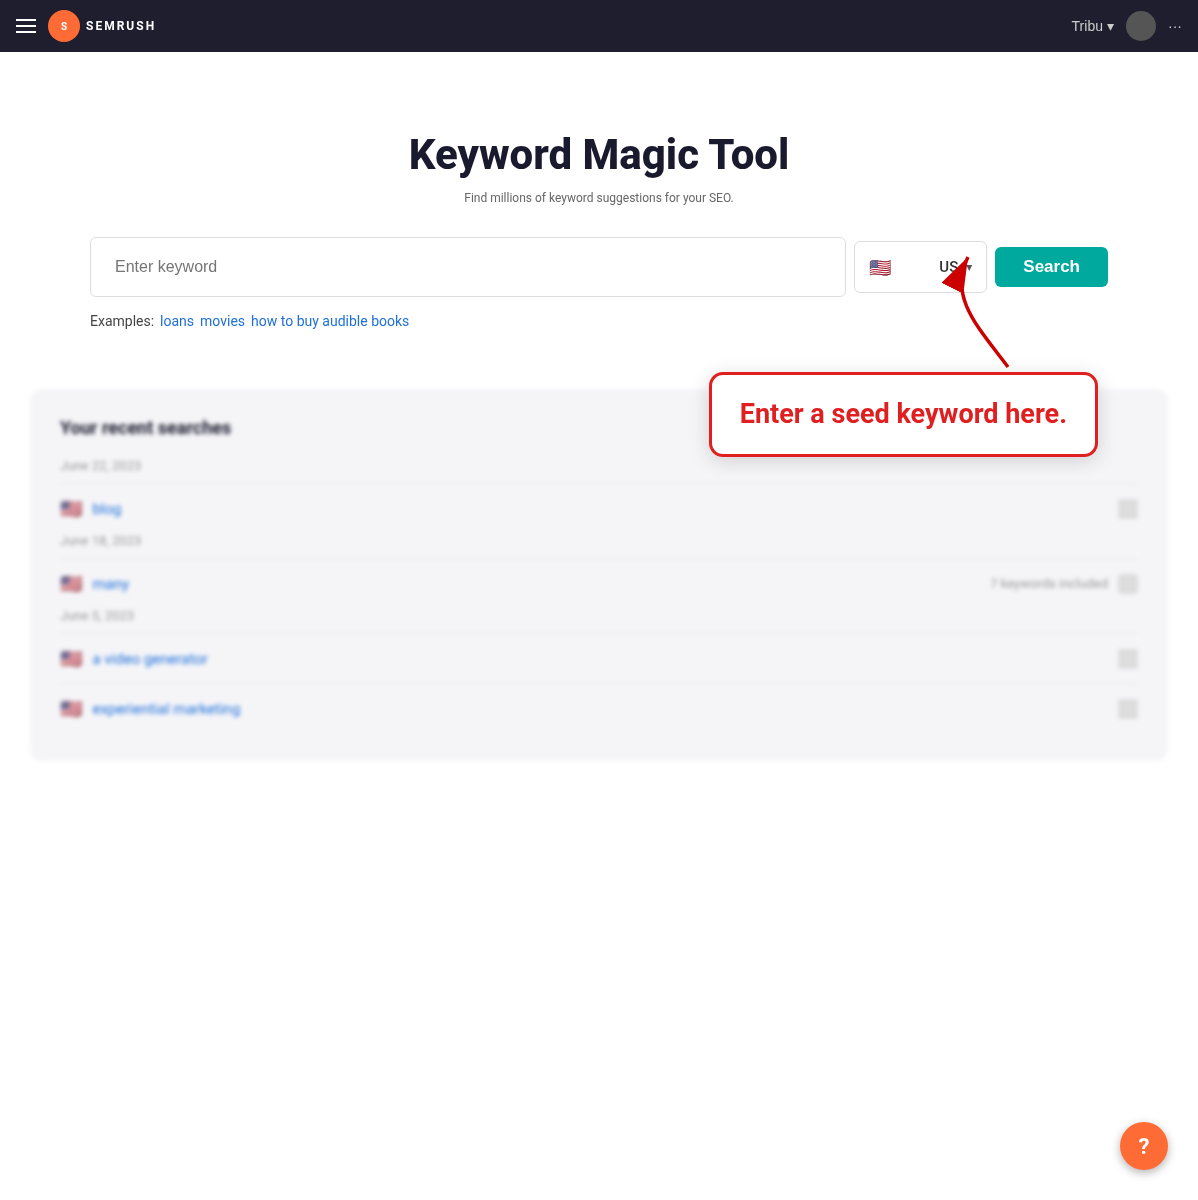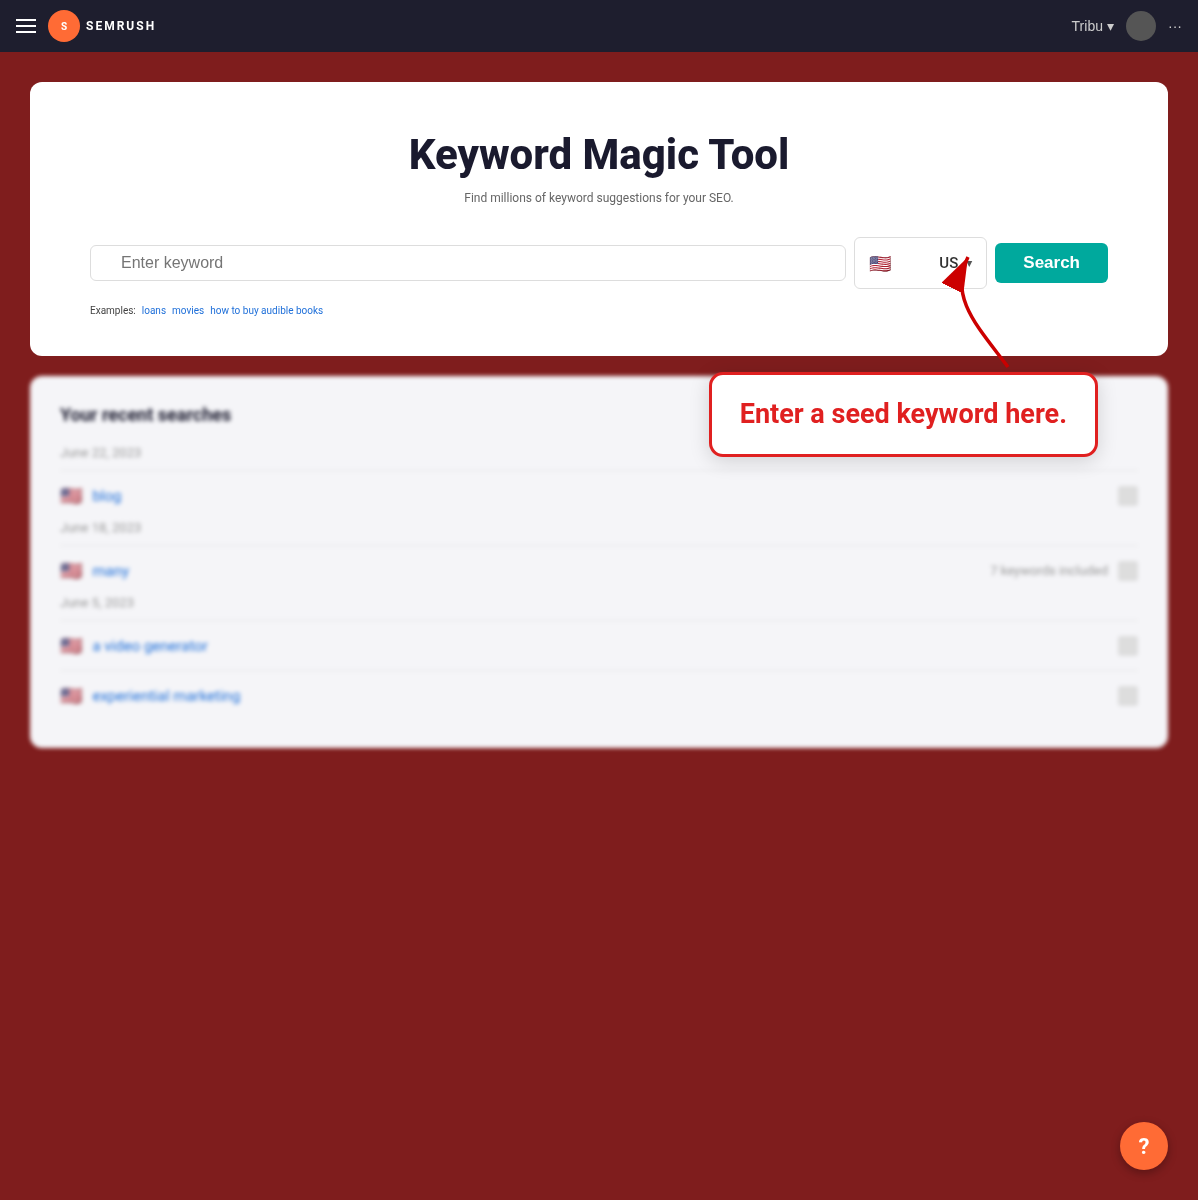--- a/index.html
+++ b/index.html
@@ -80,21 +80,21 @@
     }
     .avatar-circle {
       width: 30px;
       height: 30px;
       background: #555;
       border-radius: 50%;
     }
 
     
     .main-content {
-      background: #7f1d1d;
+      background: #ffffff;
       min-height: calc(1200px - 52px);
       padding: 30px;
       position: relative;
     }
 
     
     .kmt-card {
       background: white;
       border-radius: 12px;
       padding: 48px 60px 40px;
@@ -116,24 +116,24 @@
 
     
     .search-bar-row {
       display: flex;
       gap: 8px;
       align-items: center;
       margin-bottom: 16px;
     }
     .keyword-input {
       flex: 1;
-      height: 36px;
+      height: 60px;
       border: 1.5px solid #ddd;
       border-radius: 6px;
-      padding: 0 30px;
+      padding: 0 24px;
       font-size: 16px;
       color: #999;
       outline: none;
     }
     .country-selector {
       height: 52px;
       border: 1.5px solid #ddd;
       border-radius: 6px;
       padding: 0 14px;
       font-size: 15px;
@@ -167,21 +167,21 @@
       border-radius: 6px;
       font-size: 17px;
       font-weight: 600;
       cursor: pointer;
       white-space: nowrap;
     }
 
     
     .examples-row {
       text-align: left;
-      font-size: 10px;
+      font-size: 14px;
       color: #444;
       display: flex;
       gap: 6px;
       align-items: center;
       flex-wrap: wrap;
     }
     .example-link {
       color: #1e6fd9;
       cursor: pointer;
       text-decoration: none;

